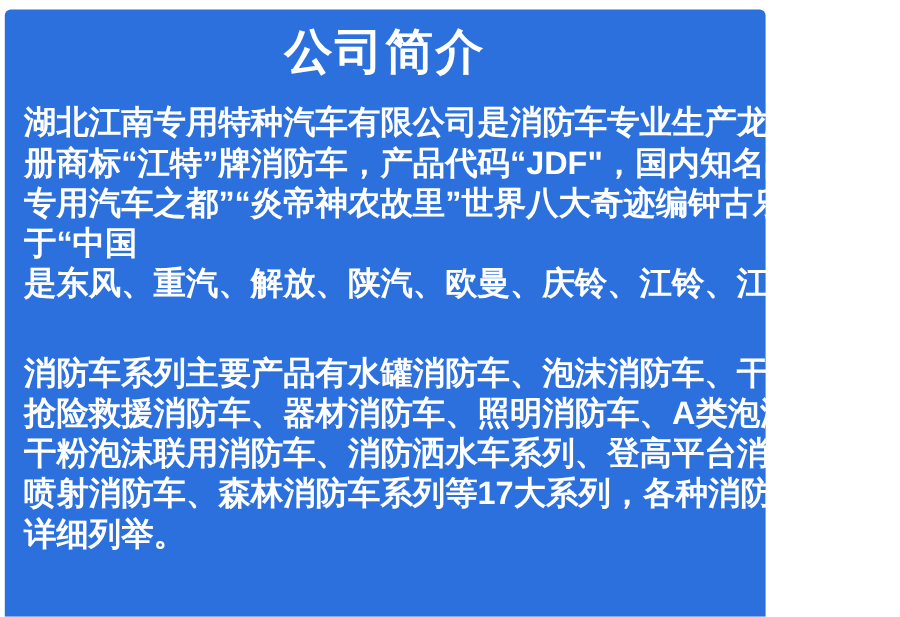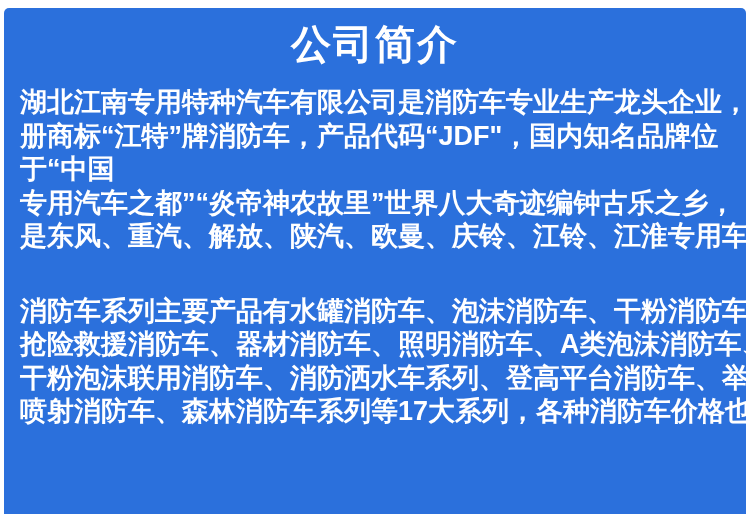--- a/index.html
+++ b/index.html
@@ -15,21 +15,21 @@
     overflow: hidden;
     font-family: "Liberation Sans", "DejaVu Sans", sans-serif;
   }
   .page {
     width: 750px;
     height: 514px;
     background: var(--page-bg);
   }
   .panel {
     margin: 8px 4px 0 4px;
-    width: 742px;
+    width: 634px;
     height: 506px;
     background: var(--panel-color);
     border-radius: 5px 5px 0 0;
     padding: 0 16px;
     color: var(--text-color);
   }
   .title {
     padding-top: 10px;
     text-align: center;
     font-size: 40px;
@@ -51,25 +51,26 @@
 </head>
 <body>
 
 <div class="page">
   <div class="panel">
     <div class="title">公司简介</div>
 
     <div class="para para-1">
       <div class="line">湖北江南专用特种汽车有限公司是消防车专业生产龙头企业，注</div>
       <div class="line">册商标“江特”牌消防车，产品代码“JDF"，国内知名品牌位</div>
+      <div class="line">专用汽车之都”“炎帝神农故里”世界八大奇迹编钟古乐之乡，</div>
       <div class="line">于“中国</div>
-      <div class="line">专用汽车之都”“炎帝神农故里”世界八大奇迹编钟古乐之乡，</div>
       <div class="line">是东风、重汽、解放、陕汽、欧曼、庆铃、江铃、江淮专用车改</div>
     </div>
 
     <div class="para para-2">
       <div class="line">消防车系列主要产品有水罐消防车、泡沫消防车、干粉消防车、</div>
       <div class="line">抢险救援消防车、器材消防车、照明消防车、A类泡沫消防车、</div>
       <div class="line">干粉泡沫联用消防车、消防洒水车系列、登高平台消防车、举高</div>
       <div class="line">喷射消防车、森林消防车系列等17大系列，各种消防车价格也有</div>
+      <div class="line">详细列举。</div>
     </div>
   </div>
 </div>
 
 </body></html>

